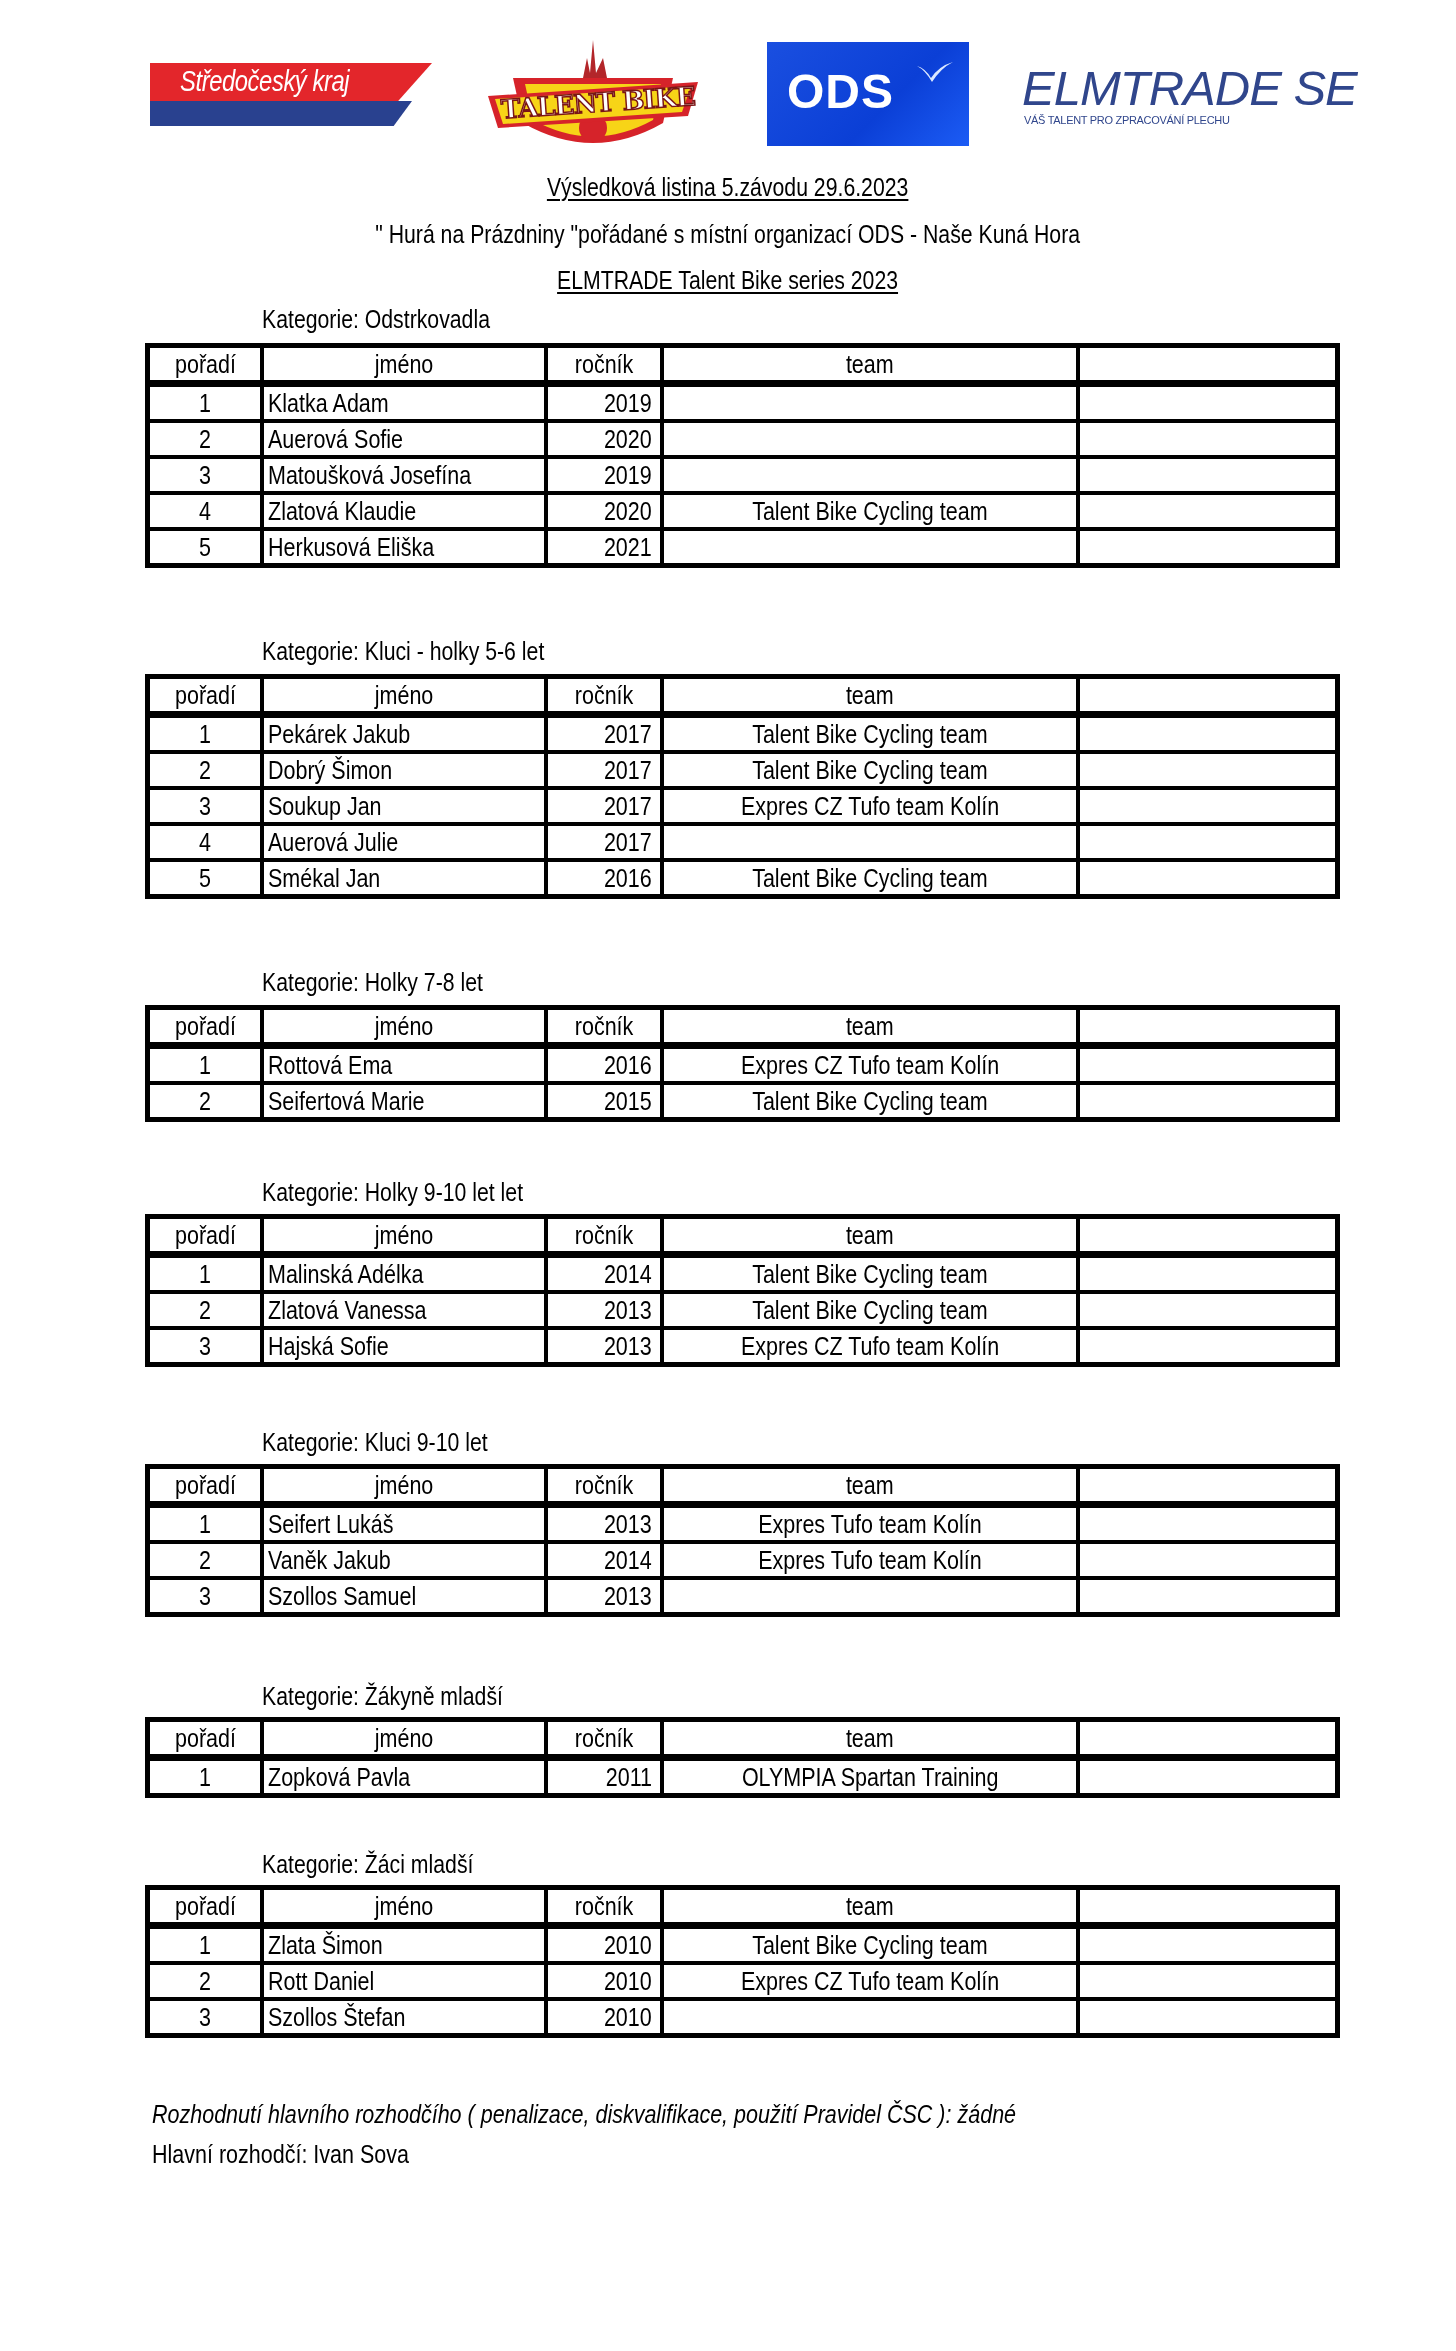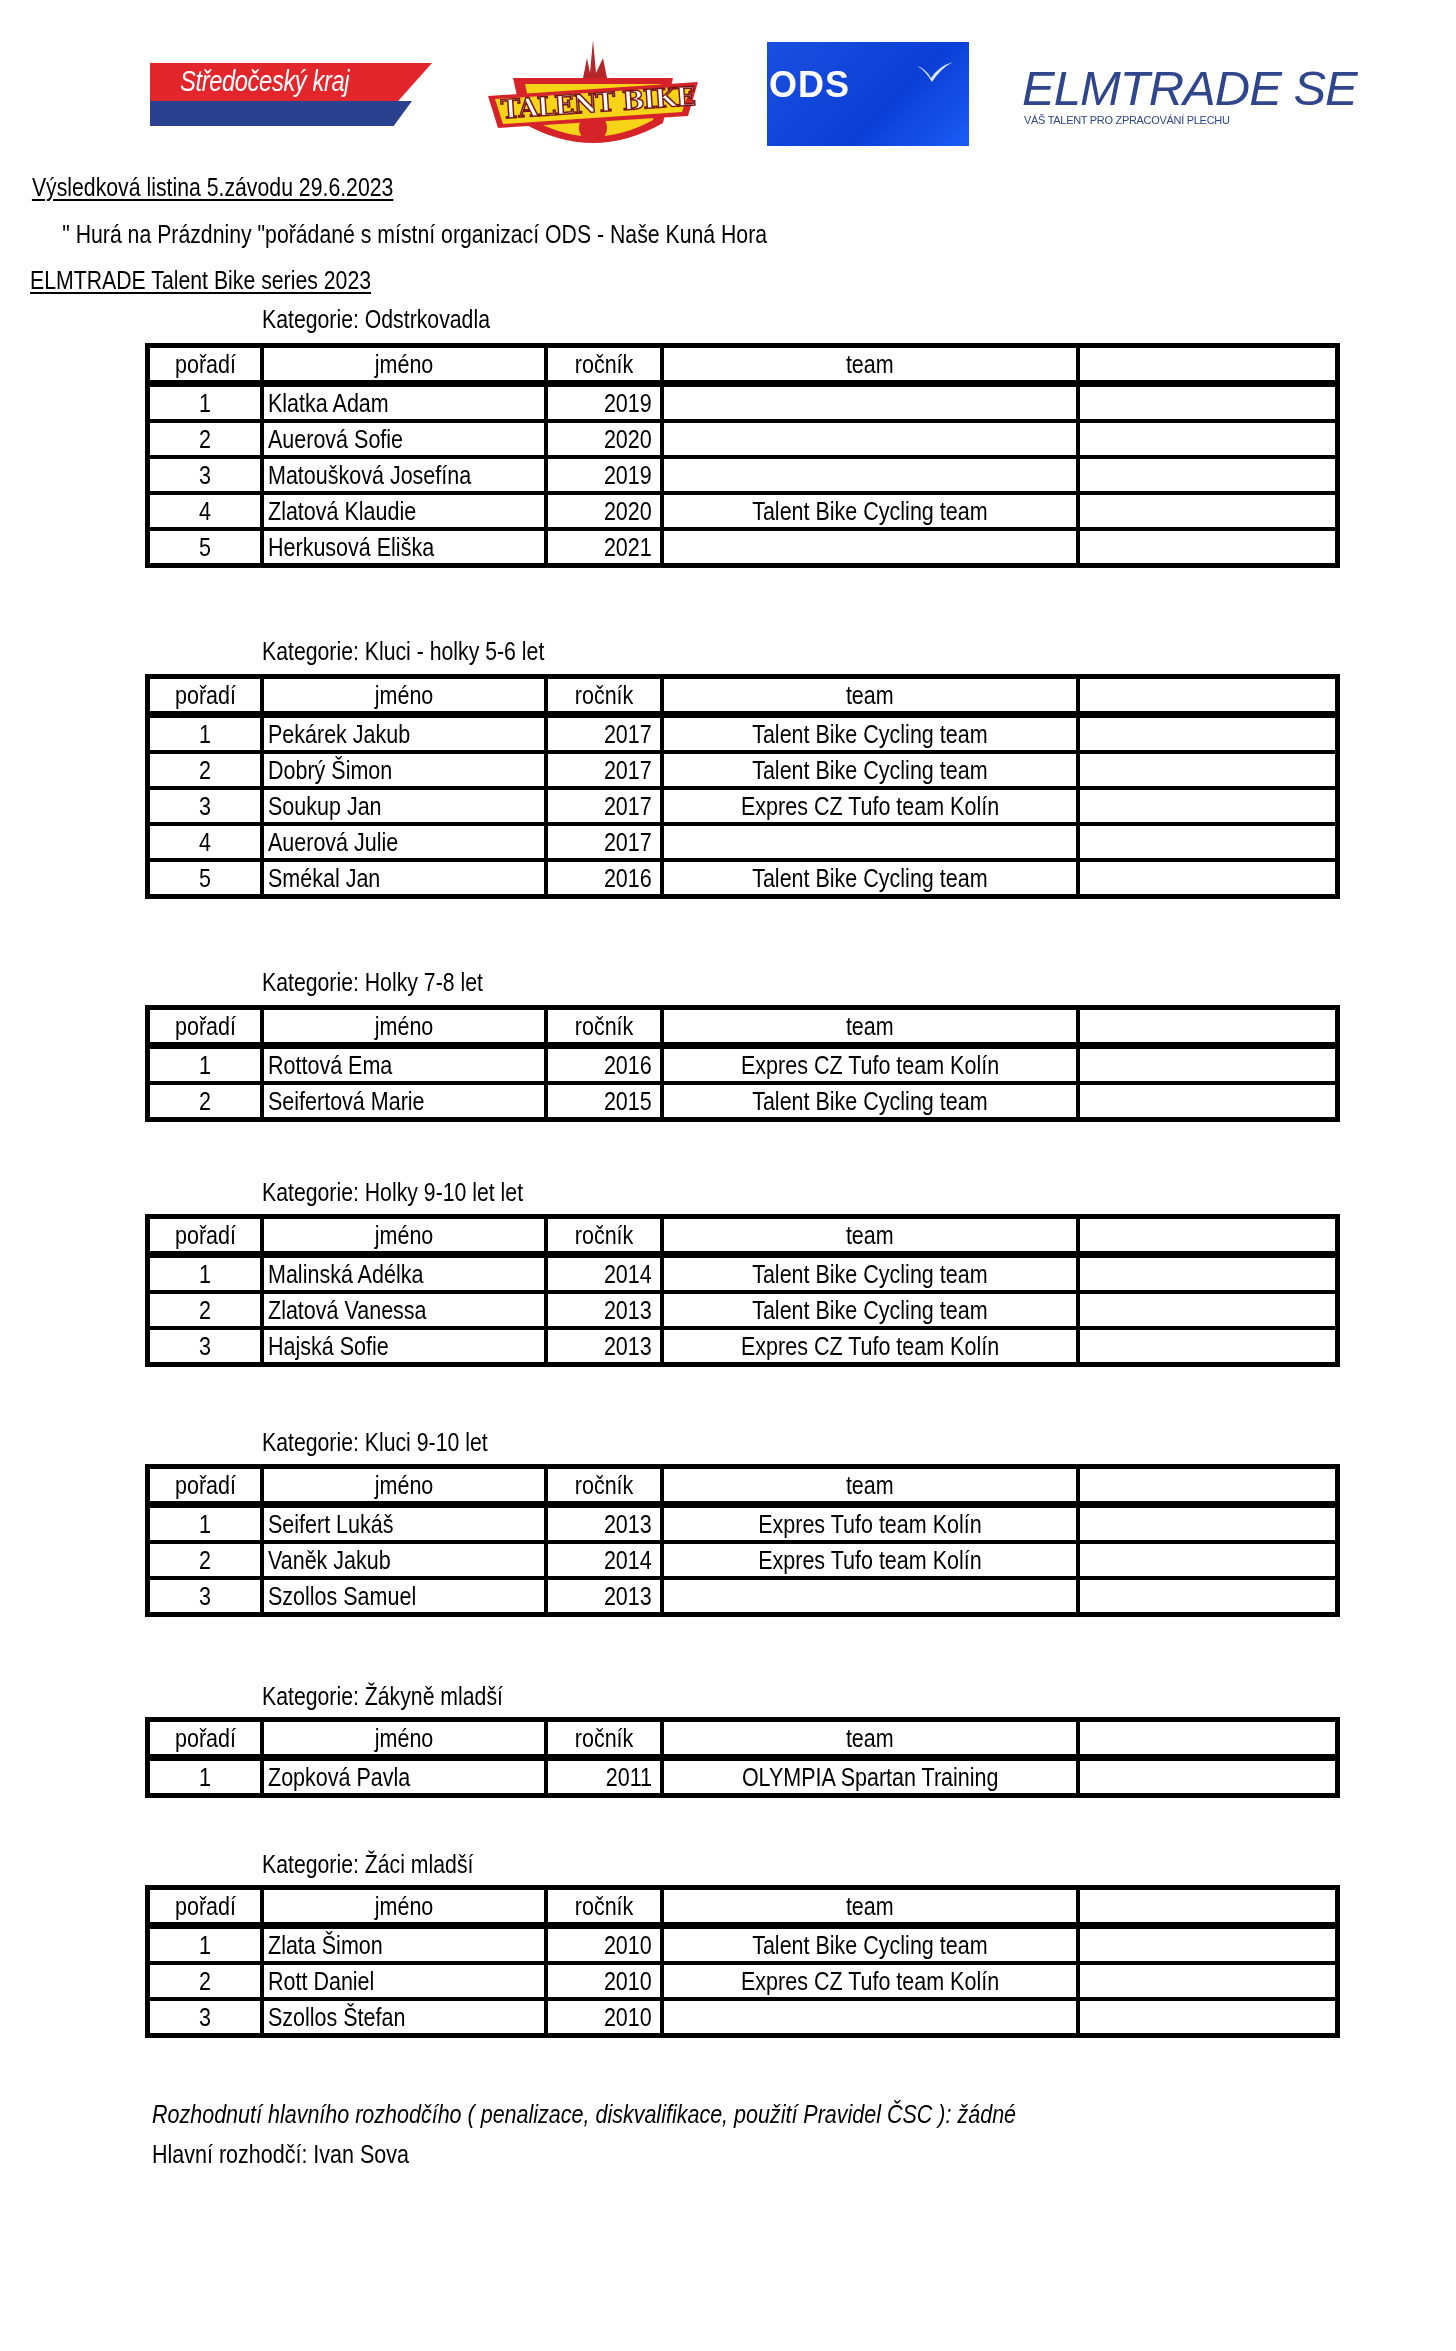--- a/index.html
+++ b/index.html
@@ -9,26 +9,26 @@
   
   .logo-sk { left:150px; top:63px; width:282px; height:63px;font-style:italic; }
   .logo-sk .red { position:absolute; left:0; top:0; width:282px; height:38px; background:#e3262b;
                    clip-path:polygon(0 0,100% 0,88% 100%,0 100%); }
   .logo-sk .blue { position:absolute; left:0; top:38px; width:262px; height:25px; background:#29418f;
                    clip-path:polygon(0 0,100% 0,93% 100%,0 100%); }
   .logo-sk .txt { position:absolute; left:30px; top:2px; font-size:29px; color:#fff;
                   font-family:"Liberation Sans Narrow","Liberation Sans",sans-serif; letter-spacing:-0.5px; transform:scaleX(0.82); transform-origin:left; white-space:nowrap; }
   .logo-tb { left:483px; top:38px; width:220px; height:118px; }
   .logo-ods { left:767px; top:42px; width:202px; height:104px; background:linear-gradient(135deg,#1a4fe0 0%,#0b3fd6 60%,#1c5cf5 100%); }
-  .logo-ods .txt { position:absolute; left:2px; top:22px; font-size:36px; font-weight:bold; color:#fff; letter-spacing:1px; }
+  .logo-ods .txt { position:absolute; left:20px; top:22px; font-size:48px; font-weight:bold; color:#fff; letter-spacing:1px; }
   .logo-el { left:1020px; top:60px; width:320px; height:80px; }
   .logo-el .txt { position:absolute; left:2px; top:0; font-size:49px; font-weight:normal; font-style:italic; color:#30468c; letter-spacing:-1px; white-space:nowrap; }
   .logo-el .sub { position:absolute; left:4px; top:54px; font-size:11px; color:#30468c; white-space:nowrap; letter-spacing:-0.3px; }
 
-  .head { left:0; width:1456px; text-align:left; font-size:25px; white-space:nowrap; }
+  .head { left:0; width:1456px; text-align:center; font-size:25px; white-space:nowrap; }
   .head span { display:inline-block; transform:scaleX(0.85); }
   .u { text-decoration:underline; text-decoration-thickness:2px; text-underline-offset:3px; }
 
   .cat { left:262px; font-size:25px; white-space:nowrap; transform:scaleX(0.85); transform-origin:left; }
 
   table.res { position:absolute; left:145px; width:1195px; border-collapse:collapse;
               border:5px solid #000; table-layout:fixed; }
   table.res td, table.res th { border:4px solid #000; height:32px; padding:0 4px;
               font-size:25px; font-weight:normal; white-space:nowrap; overflow:hidden; }
   table.res th { text-align:center; }

